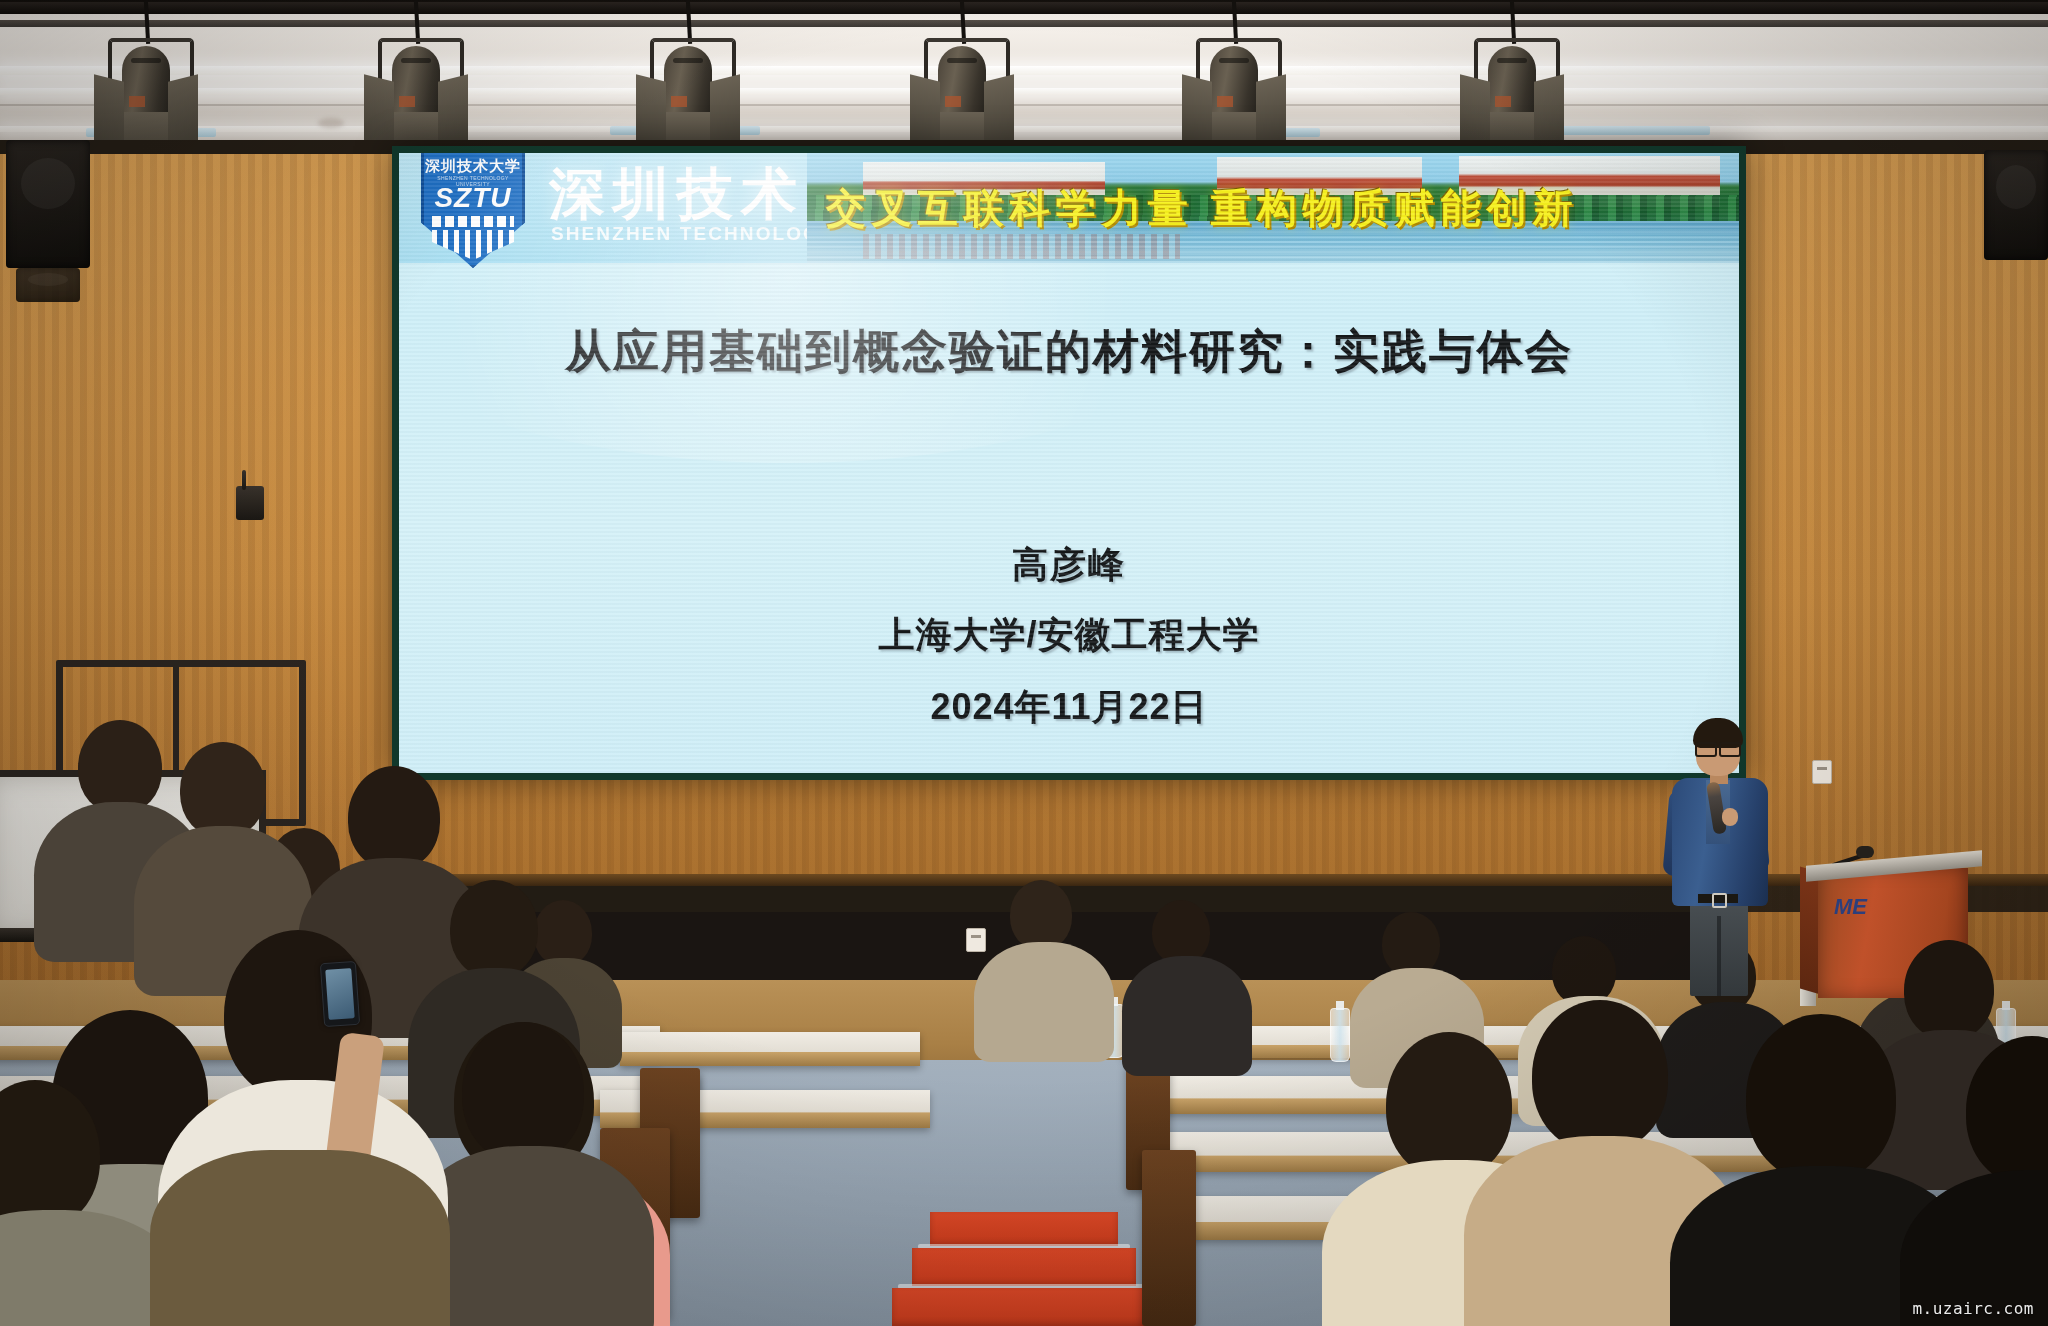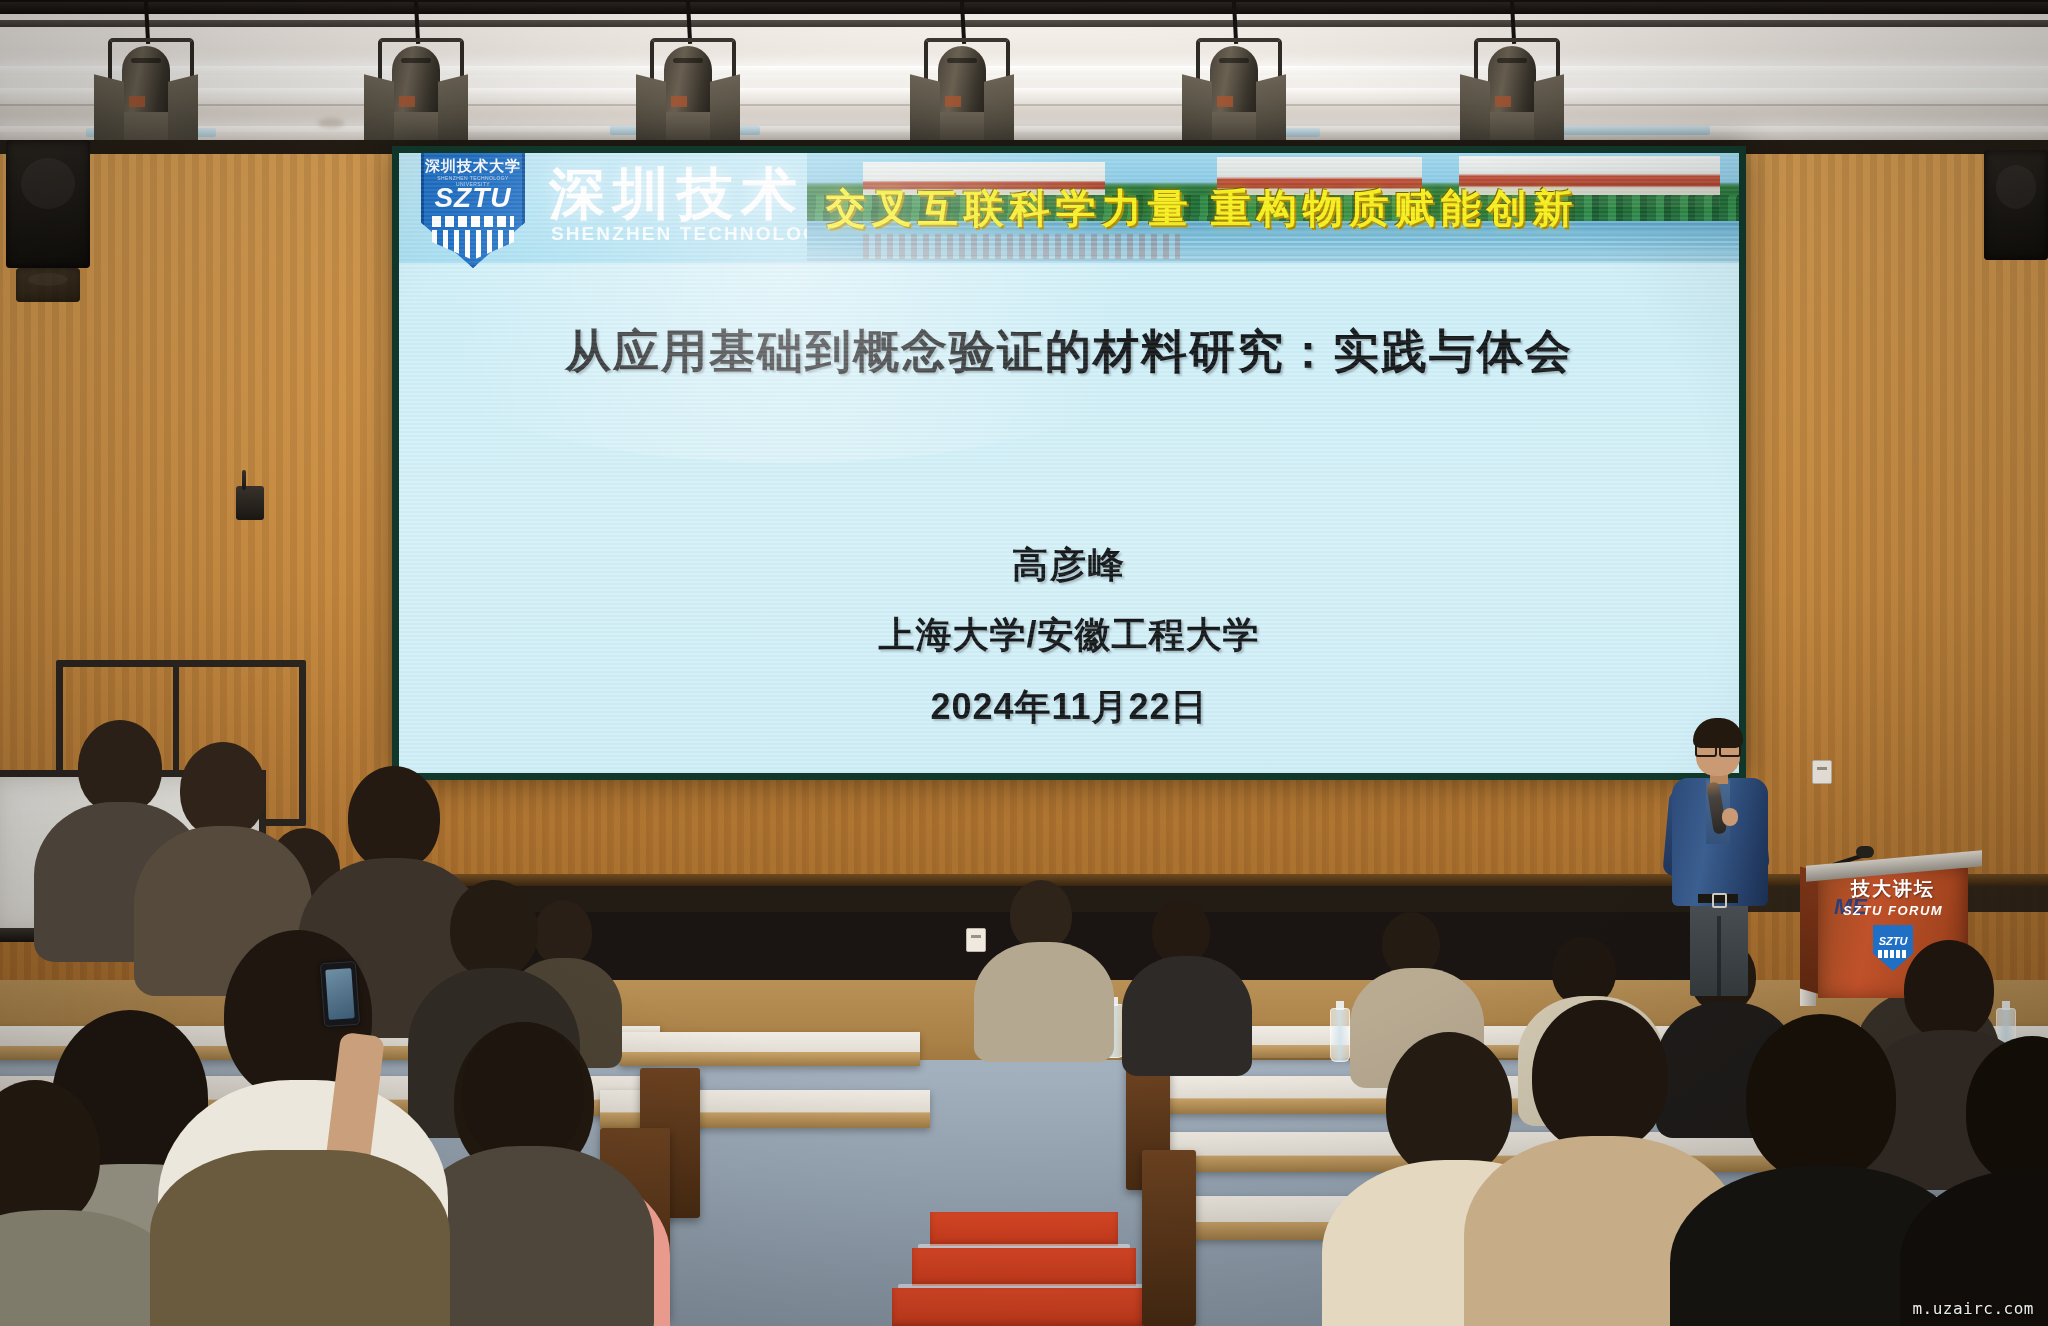--- a/index.html
+++ b/index.html
@@ -366,29 +366,20 @@
     <div class="pod-stand"></div>
     <div class="pod-mic">
       <div class="arm"></div>
       <div class="cap"></div>
     </div>
     <div class="pod-side"></div>
     <div class="pod-body">
       <div class="pod-blue">ME</div>
     </div>
     <div class="pod-top"></div>
-    <div class="pod-cnt">
-      <div class="pod-cn">技大讲坛</div>
-      <div class="pod-en">SZTU FORUM</div>
-      <div class="pod-shield">
-        <div class="b"></div>
-        <div class="t">SZTU</div>
-        <div class="s"></div>
-      </div>
-    </div>
   </div>
 
   <div class="stage-floor"></div>
   <div class="carpet"></div>
 
   <div class="aisle-red" style="left:930px;top:1212px;width:188px;height:34px"></div>
   <div class="step-nose" style="left:918px;top:1244px;width:212px"></div>
   <div class="aisle-red" style="left:912px;top:1248px;width:224px;height:38px"></div>
   <div class="step-nose" style="left:898px;top:1284px;width:252px"></div>
   <div class="aisle-red" style="left:892px;top:1288px;width:262px;height:38px"></div>

